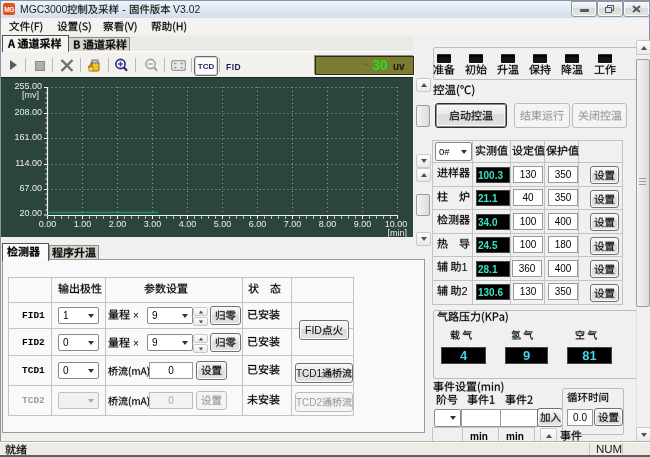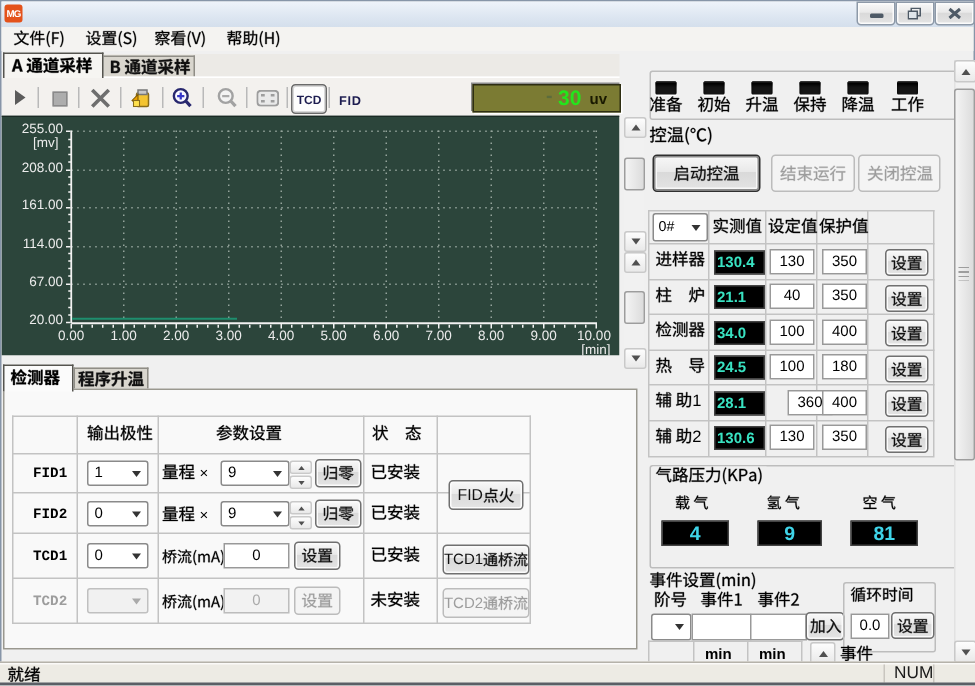--- a/index.html
+++ b/index.html
@@ -142,20 +142,32 @@
         <path id="b8" d="M477 35C371 97 204 155 48 191C64 218 83 261 89 290C144 278 202 263 259 247V426H42V541H255C244 666 197 790 32 878C60 899 101 943 119 971C315 862 366 702 376 541H633V969H756V541H960V426H756V46H633V426H379V210C445 188 507 164 562 136Z"></path>
         <path id="b9" d="M492 317H762V376H492ZM492 168H762V226H492ZM379 71V473H880V71ZM90 128C153 158 235 205 274 239L343 143C301 110 216 68 155 42ZM28 400C92 429 175 476 215 509L280 412C237 380 152 338 89 314ZM47 877 150 949C203 852 260 738 306 633L216 561C164 676 95 801 47 877ZM271 837V940H972V837H914V533H347V837ZM454 837V634H510V837ZM599 837V634H655V837ZM744 837V634H801V837Z"></path>
         <path id="b10" d="M392 533C416 609 439 708 446 773L544 746C534 682 510 585 485 509ZM583 503C599 578 616 677 621 741L718 726C712 661 694 566 675 491ZM609 19C548 132 448 239 344 313V211H265V30H156V211H38V322H147C124 434 78 566 27 640C44 672 70 726 81 762C109 718 134 656 156 586V969H265V503C283 541 300 578 310 604L379 524C363 497 291 390 265 356V322H332L296 345C317 369 352 420 365 444C399 420 433 393 466 363V437H821V356C856 383 891 407 925 428C936 396 961 342 981 312C880 263 765 174 692 92L712 58ZM631 182C679 234 736 288 795 336H495C543 289 590 237 631 182ZM345 824V929H941V824H789C836 736 888 616 928 513L824 490C794 592 740 731 691 824Z"></path>
         <path id="b11" d="M305 83V741H395V169H568V735H662V83ZM846 47V849C846 864 841 869 826 869C811 869 764 870 715 868C727 896 741 940 745 966C817 966 867 963 898 947C930 931 940 903 940 849V47ZM709 122V739H800V122ZM66 126C121 157 196 203 231 234L304 137C266 107 190 65 137 39ZM28 394C82 423 156 468 192 497L264 401C224 373 148 332 96 307ZM45 898 153 959C194 861 237 745 271 637L174 575C135 692 83 819 45 898ZM436 224V607C436 719 420 826 263 897C278 912 306 950 314 970C405 929 457 871 487 806C531 855 583 921 607 962L683 914C657 871 601 806 555 759L491 797C517 736 523 670 523 608V224Z"></path>
         <path id="b12" d="M227 172H338V262H227ZM648 172H769V262H648ZM606 398C638 411 676 430 707 449H484C500 424 514 398 527 372L452 358V71H120V363H401C387 392 369 421 348 449H45V553H243C184 600 110 641 20 674C42 695 72 740 84 768L120 752V970H230V946H337V964H452V653H292C334 622 371 588 404 553H571C602 589 639 623 679 653H541V970H651V946H769V964H885V763L911 772C928 743 961 698 987 676C889 651 794 607 722 553H956V449H785L816 418C794 400 759 380 722 363H884V71H540V363H642ZM230 843V756H337V843ZM651 843V756H769V843Z"></path>
       </defs>
     </svg>
 
 <div class="ab" style="left:1px;top:1px;width:648px;height:17px;background:linear-gradient(#eef3fa,#dde6f1 60%,#d4dfec)"></div>
 <div class="ab fx" style="left:3px;top:3px;width:12px;height:12px;background:#e4521b;border-radius:2px;color:#fff;font-size:6.5px;font-weight:bold;letter-spacing:-0.5px">MG</div>
+<div class="ab" style="left:20px;top:3.5px;font-size:10.4px;color:#1b1b1b">MGC3000<svg class="t" style="width:5.000em" viewBox="0 0 5000 1000">
+        <use href="#r0"></use>
+        <use href="#r1" x="1000"></use>
+        <use href="#r2" x="2000"></use>
+        <use href="#r3" x="3000"></use>
+        <use href="#r4" x="4000"></use>
+      </svg> - <svg class="t" style="width:4.000em" viewBox="0 0 4000 1000">
+        <use href="#r5"></use>
+        <use href="#r6" x="1000"></use>
+        <use href="#r7" x="2000"></use>
+        <use href="#r8" x="3000"></use>
+      </svg> V3.02</div>
 <div class="ab btn" style="left:571px;top:1px;width:24px;height:14px;border-radius:0 0 3px 3px;border-color:#8d99a8">
       <div style="width:9px;height:3px;background:#4e5a66;margin-top:3px;border-radius:1px"></div>
     </div>
 <div class="ab btn" style="left:597px;top:1px;width:24px;height:14px;border-radius:0 0 3px 3px;border-color:#8d99a8">
       <svg width="10" height="9" viewBox="0 0 10 9">
         <rect x="2.5" y="0.5" width="6" height="5" fill="none" stroke="#4e5a66"></rect>
         <rect x="0.5" y="2.5" width="6" height="5" fill="#dfe5ea" stroke="#4e5a66"></rect>
       </svg>
     </div>
 <div class="ab btn" style="left:623px;top:1px;width:25px;height:14px;border-radius:0 0 3px 3px;border-color:#8d99a8">
@@ -598,31 +610,31 @@
           <use href="#r76" x="2000"></use>
         </svg></div>
 <div class="ab" style="left:5px;top:121px;font-size:11px"><svg class="t" style="width:2.224em" viewBox="0 0 2224 1000">
           <use href="#r77"></use>
           <use href="#r20" x="1224"></use>
         </svg>1</div>
 <div class="ab" style="left:5px;top:145px;font-size:11px"><svg class="t" style="width:2.224em" viewBox="0 0 2224 1000">
           <use href="#r77"></use>
           <use href="#r20" x="1224"></use>
         </svg>2</div>
-<div class="ab lcd" style="left:44px;top:27px;width:31px;height:14px;font-size:10px;padding-left:1px">130.4</div>
+<div class="ab lcd" style="left:44px;top:27px;width:31px;height:14px;font-size:10px;padding-left:1px">100.3</div>
 <div class="ab lcd" style="left:44px;top:50px;width:31px;height:14px;font-size:10px;padding-left:1px">21.1</div>
 <div class="ab lcd" style="left:44px;top:74px;width:31px;height:14px;font-size:10px;padding-left:1px">34.0</div>
 <div class="ab lcd" style="left:44px;top:97px;width:31px;height:14px;font-size:10px;padding-left:1px">24.5</div>
 <div class="ab lcd" style="left:44px;top:121px;width:31px;height:14px;font-size:10px;padding-left:1px">28.1</div>
 <div class="ab lcd" style="left:44px;top:144px;width:31px;height:14px;font-size:10px;padding-left:1px">130.6</div>
 <div class="ab in" style="left:81px;top:26px;width:28px;height:15px;font-size:10px">130</div>
 <div class="ab in" style="left:81px;top:49px;width:28px;height:15px;font-size:10px">40</div>
 <div class="ab in" style="left:81px;top:73px;width:28px;height:15px;font-size:10px">100</div>
 <div class="ab in" style="left:81px;top:96px;width:28px;height:15px;font-size:10px">100</div>
-<div class="ab in" style="left:93px;top:120px;width:28px;height:15px;font-size:10px">360</div>
+<div class="ab in" style="left:80px;top:120px;width:28px;height:15px;font-size:10px">360</div>
 <div class="ab in" style="left:81px;top:143px;width:28px;height:15px;font-size:10px">130</div>
 <div class="ab in" style="left:116px;top:26px;width:28px;height:15px;font-size:10px">350</div>
 <div class="ab in" style="left:116px;top:49px;width:28px;height:15px;font-size:10px">350</div>
 <div class="ab in" style="left:116px;top:73px;width:28px;height:15px;font-size:10px">400</div>
 <div class="ab in" style="left:116px;top:96px;width:28px;height:15px;font-size:10px">180</div>
 <div class="ab in" style="left:116px;top:120px;width:28px;height:15px;font-size:10px">400</div>
 <div class="ab in" style="left:116px;top:143px;width:28px;height:15px;font-size:10px">350</div>
 <div class="ab btn" style="left:158px;top:26px;width:27px;height:16px;font-size:10.5px">
         <svg class="t" style="width:2.000em" viewBox="0 0 2000 1000">
           <use href="#r13"></use>

